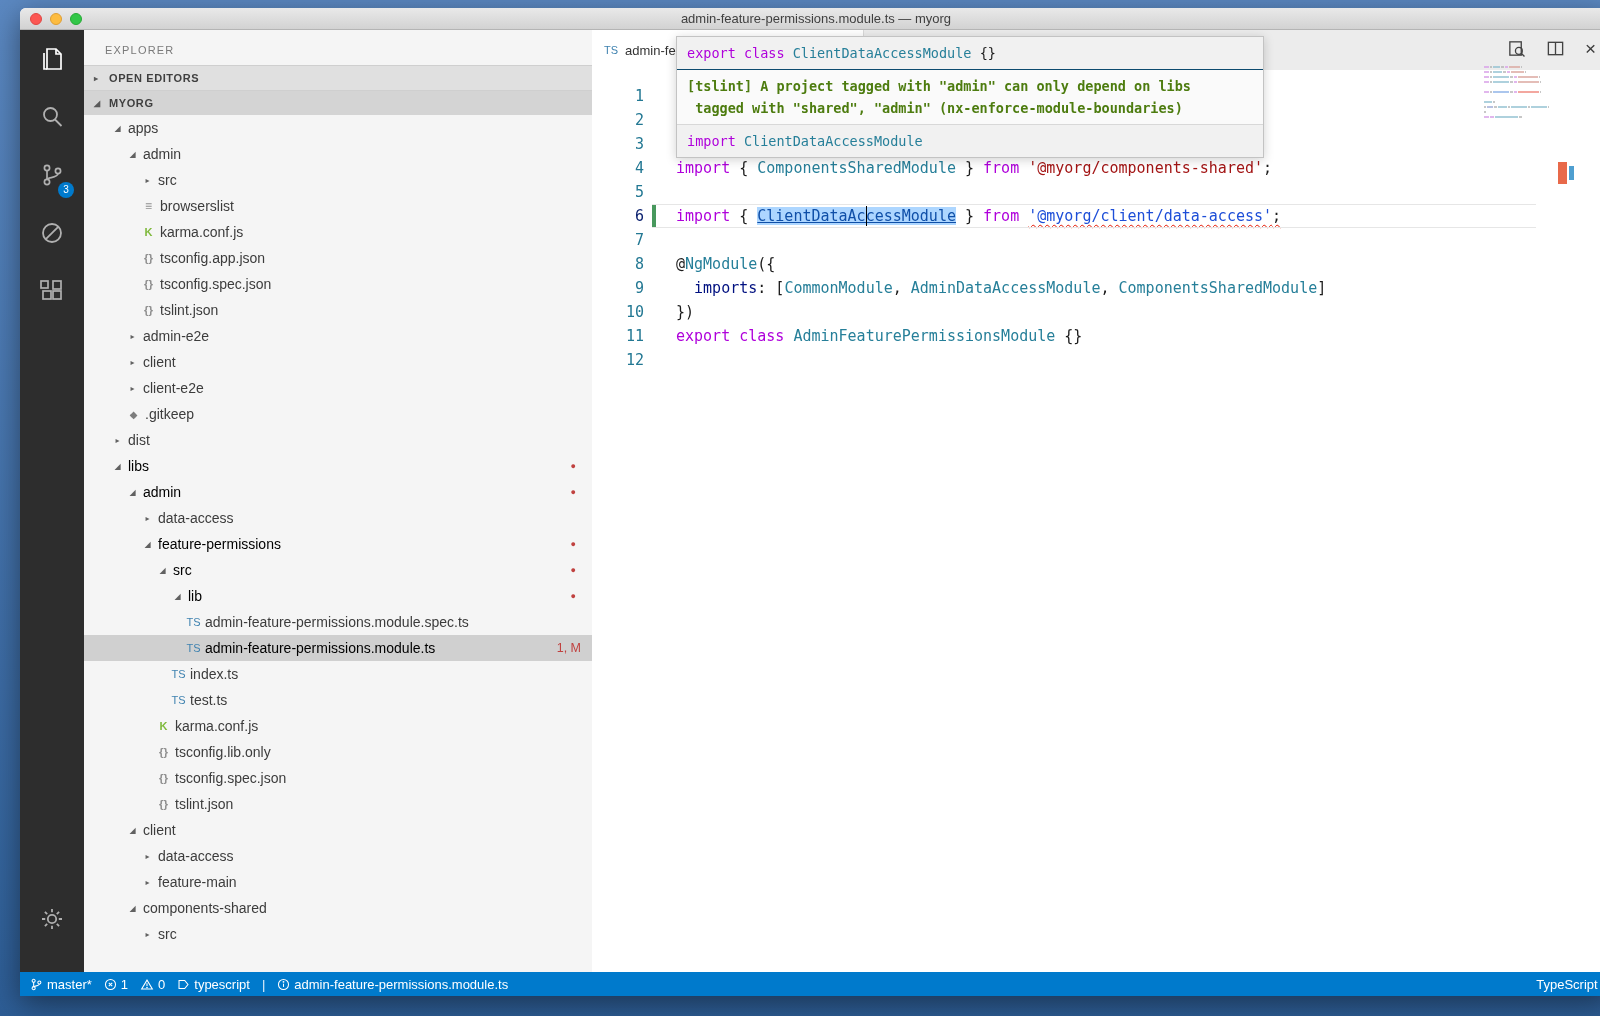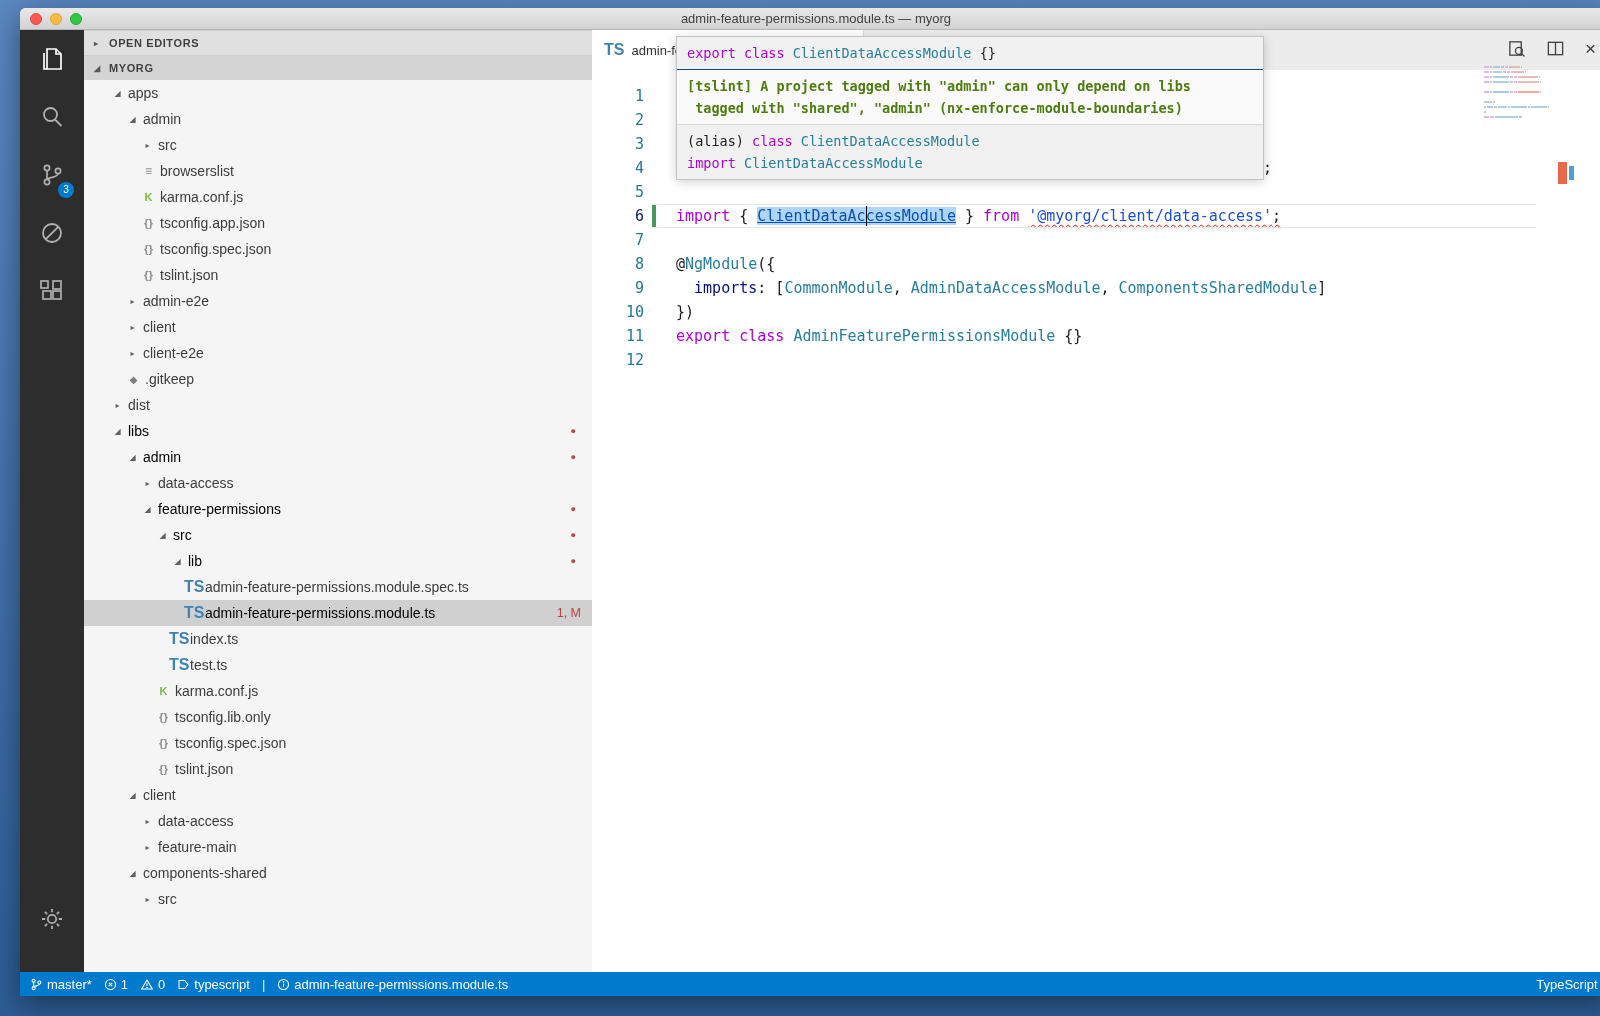--- a/index.html
+++ b/index.html
@@ -37,21 +37,21 @@
     font-size:11px; font-weight:bold; letter-spacing:.6px; color:#3f3f3f;
     background:#e0e0e0; border-top:1px solid #cfcfcf; cursor:pointer; }
   .sb-section.root { background:#d4d4d4; }
   .sb-chev { font-size:8px; color:#5a5a5a; width:10px; display:inline-block; }
 
   .tree { font-size:14px; }
   .trow { height:26px; display:flex; align-items:center; position:relative; cursor:pointer; white-space:nowrap; }
   .trow.sel { background:#d0d0d0; }
   .twisty { width:17px; flex:0 0 17px; font-size:8px; color:#616161; text-align:center; }
   .fi { width:19px; flex:0 0 19px; text-align:center; font-family:"Liberation Sans",sans-serif; }
-  .fi-ts { color:#4083b0; font-weight:bold; font-size:16px; }
+  .fi-ts { color:#4083b0; font-weight:normal; font-size:11px; }
   .fi-braces { color:#8f8f8f; font-weight:600; font-size:11.5px; }
   .fi-karma { color:#7fb93c; font-weight:bold; font-size:11px; }
   .fi-browserslist { color:#909090; font-size:12px; }
   .fi-git { color:#7d7d7d; font-size:10px; }
   .tlabel { padding-left:2px; }
   .tlabel.red { color:#000000; }
   .tdot { position:absolute; right:16px; color:#c0413f; font-size:9px; }
   .tbadge { position:absolute; right:11px; color:#c0413f; font-size:12.5px; }
 
   
@@ -182,20 +182,21 @@
             <svg width="28" height="28" viewBox="0 0 28 28" fill="none" stroke="currentColor" stroke-width="1.8">
               <circle cx="14" cy="14" r="4.2"></circle>
               <path d="M14 4v3.2M14 20.8V24M24 14h-3.2M7.2 14H4M21.1 6.9l-2.3 2.3M9.2 18.8l-2.3 2.3M21.1 21.1l-2.3-2.3M9.2 9.2L6.9 6.9"></path>
             </svg>
             </span>
         </div>
       </div>
     </div>
 
     <div class="sidebar">
+      <div class="sb-title">EXPLORER</div>
       <div class="sb-section">
         <span class="sb-chev">▸</span>
         <span>OPEN EDITORS</span>
       </div>
       <div class="sb-section root">
         <span class="sb-chev">◢</span>
         <span>MYORG</span>
       </div>
       <div class="tree">
           <div class="trow" style="padding-left: 25px;">
@@ -450,21 +451,20 @@
           <div class="mrow"></div>
         </div>
       <span class="mk-err"></span>
       <span class="mk-info"></span>
 
       <div class="hover">
         <div class="hv-block hv-sig"><span class="tk-kw">export</span><span class="tk-pl"> </span><span class="tk-kw">class</span><span class="tk-type"> ClientDataAccessModule</span><span class="tk-pl"> {}</span></div>
         <div class="hv-block hv-msg">[tslint] A project tagged with "admin" can only depend on libs
  tagged with "shared", "admin" (nx-enforce-module-boundaries)</div>
         <div class="hv-block hv-alias">
-          <div><span class="tk-pl">(alias) </span><span class="tk-kw">class</span><span class="tk-type"> ClientDataAccessModule</span></div>
           <div><span class="tk-kw">import</span><span class="tk-type"> ClientDataAccessModule</span></div>
         </div>
       </div>
     </div>
   </div>
 
   <div class="statusbar">
     <div class="sb-left">
       <span class="sb-item">
         <span>

